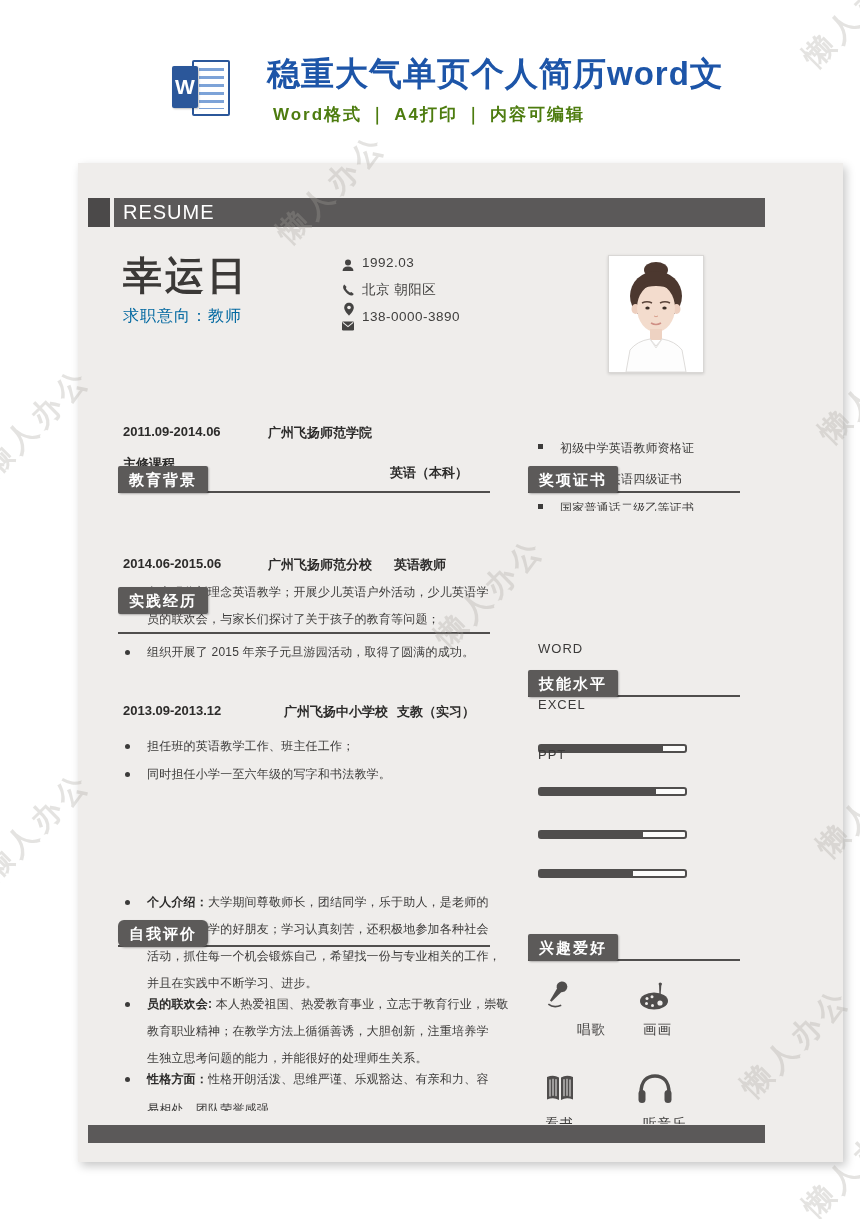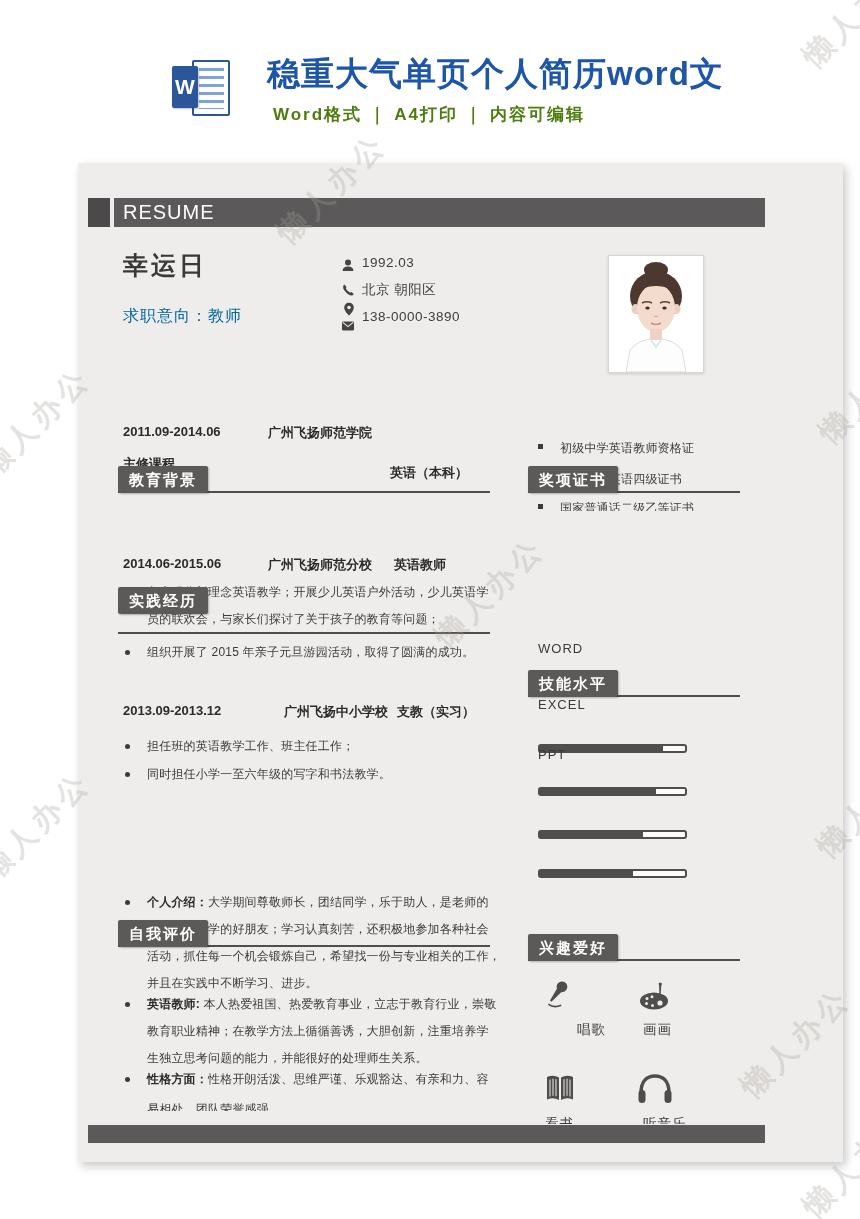--- a/index.html
+++ b/index.html
@@ -24,21 +24,21 @@
   .w1{left:262px;top:168px;} .w2{left:788px;top:-8px;} .w3{left:804px;top:368px;}
   .w4{left:-34px;top:402px;} .w5{left:420px;top:572px;} .w6{left:802px;top:782px;}
   .w7{left:-34px;top:806px;} .w8{left:726px;top:1022px;} .w9{left:788px;top:1142px;}
   
   .page{position:absolute;left:78px;top:163px;width:765px;height:999px;background:#efedeb;
         box-shadow:3px 4px 9px rgba(0,0,0,.22);}
   .banner-sq{position:absolute;left:10px;top:35px;width:22px;height:29px;background:#4b4949;}
   .banner{position:absolute;left:36px;top:35px;width:651px;height:29px;background:#5b5959;
           color:#fff;font-size:20px;line-height:29px;padding-left:9px;letter-spacing:1px;
           box-sizing:border-box;}
-  .name{position:absolute;left:45px;top:86px;font-size:25px;font-weight:bold;color:#3b3937;
+  .name{position:absolute;left:45px;top:86px;font-size:39px;font-weight:bold;color:#3b3937;
         letter-spacing:3px;}
   .objective{position:absolute;left:45px;top:143px;font-size:16px;color:#0369a1;letter-spacing:1px;}
   .cicon{position:absolute;width:14px;height:14px;}
   .ctext{position:absolute;font-size:13.5px;color:#3f3e3d;letter-spacing:0.5px;white-space:nowrap;}
   .photo{position:absolute;left:530px;top:92px;width:96px;height:118px;background:#ffffff;
          border:1px solid #d9d7d5;box-shadow:0 1px 3px rgba(0,0,0,.15);box-sizing:border-box;}
   
   .tab{position:absolute;width:90px;height:27px;background:#5c5a59;color:#fff;font-size:15px;
        font-weight:bold;letter-spacing:2px;text-align:center;line-height:27px;z-index:5;
        border-radius:2px;box-shadow:1px 1px 2px rgba(0,0,0,.28);}
@@ -161,25 +161,25 @@
   <div class="dot" style="left:47px;top:581px;"></div>
   <div class="bline" style="left:69px;top:575px;">担任班的英语教学工作、班主任工作；</div>
   <div class="dot" style="left:47px;top:609px;"></div>
   <div class="bline" style="left:69px;top:603px;">同时担任小学一至六年级的写字和书法教学。</div>
 
   <div class="dot" style="left:47px;top:737px;"></div>
   <div class="bline" style="left:69px;top:731px;"><b>个人介绍：</b><span>大学期间尊敬师长，团结同学，乐于助人，是老师的</span></div>
   <div class="bline" style="left:69px;top:758px;">好帮手、同学的好朋友；学习认真刻苦，还积极地参加各种社会</div>
   <div class="bline" style="left:69px;top:785px;">活动，抓住每一个机会锻炼自己，希望找一份与专业相关的工作，</div>
   <div class="bline" style="left:69px;top:812px;">并且在实践中不断学习、进步。</div>
-  <div class="tab" style="left:40px;top:757px;">自我评价</div>
+  <div class="tab" style="left:40px;top:757px;border-radius:6px;">自我评价</div>
   <div class="tabline" style="left:40px;top:782px;width:372px;"></div>
 
   <div class="dot" style="left:47px;top:839px;"></div>
-  <div class="bline" style="left:69px;top:833px;"><b>英语教师:</b> <span>本人热爱祖国、热爱教育事业，立志于教育行业，崇敬</span></div>
+  <div class="bline" style="left:69px;top:833px;"><b>员的联欢会:</b> <span>本人热爱祖国、热爱教育事业，立志于教育行业，崇敬</span></div>
   <div class="bline" style="left:69px;top:860px;">教育职业精神；在教学方法上循循善诱，大胆创新，注重培养学</div>
   <div class="bline" style="left:69px;top:887px;">生独立思考问题的能力，并能很好的处理师生关系。</div>
 
   <div class="dot" style="left:47px;top:914px;"></div>
   <div class="bline" style="left:69px;top:908px;"><b>性格方面：</b><span>性格开朗活泼、思维严谨、乐观豁达、有亲和力、容</span></div>
   <div class="clip" style="left:69px;top:938px;width:340px;height:10px;">
     <div class="bline">易相处，团队荣誉感强。</div>
   </div>
 
   <div class="sq" style="left:460px;top:281px;"></div>

